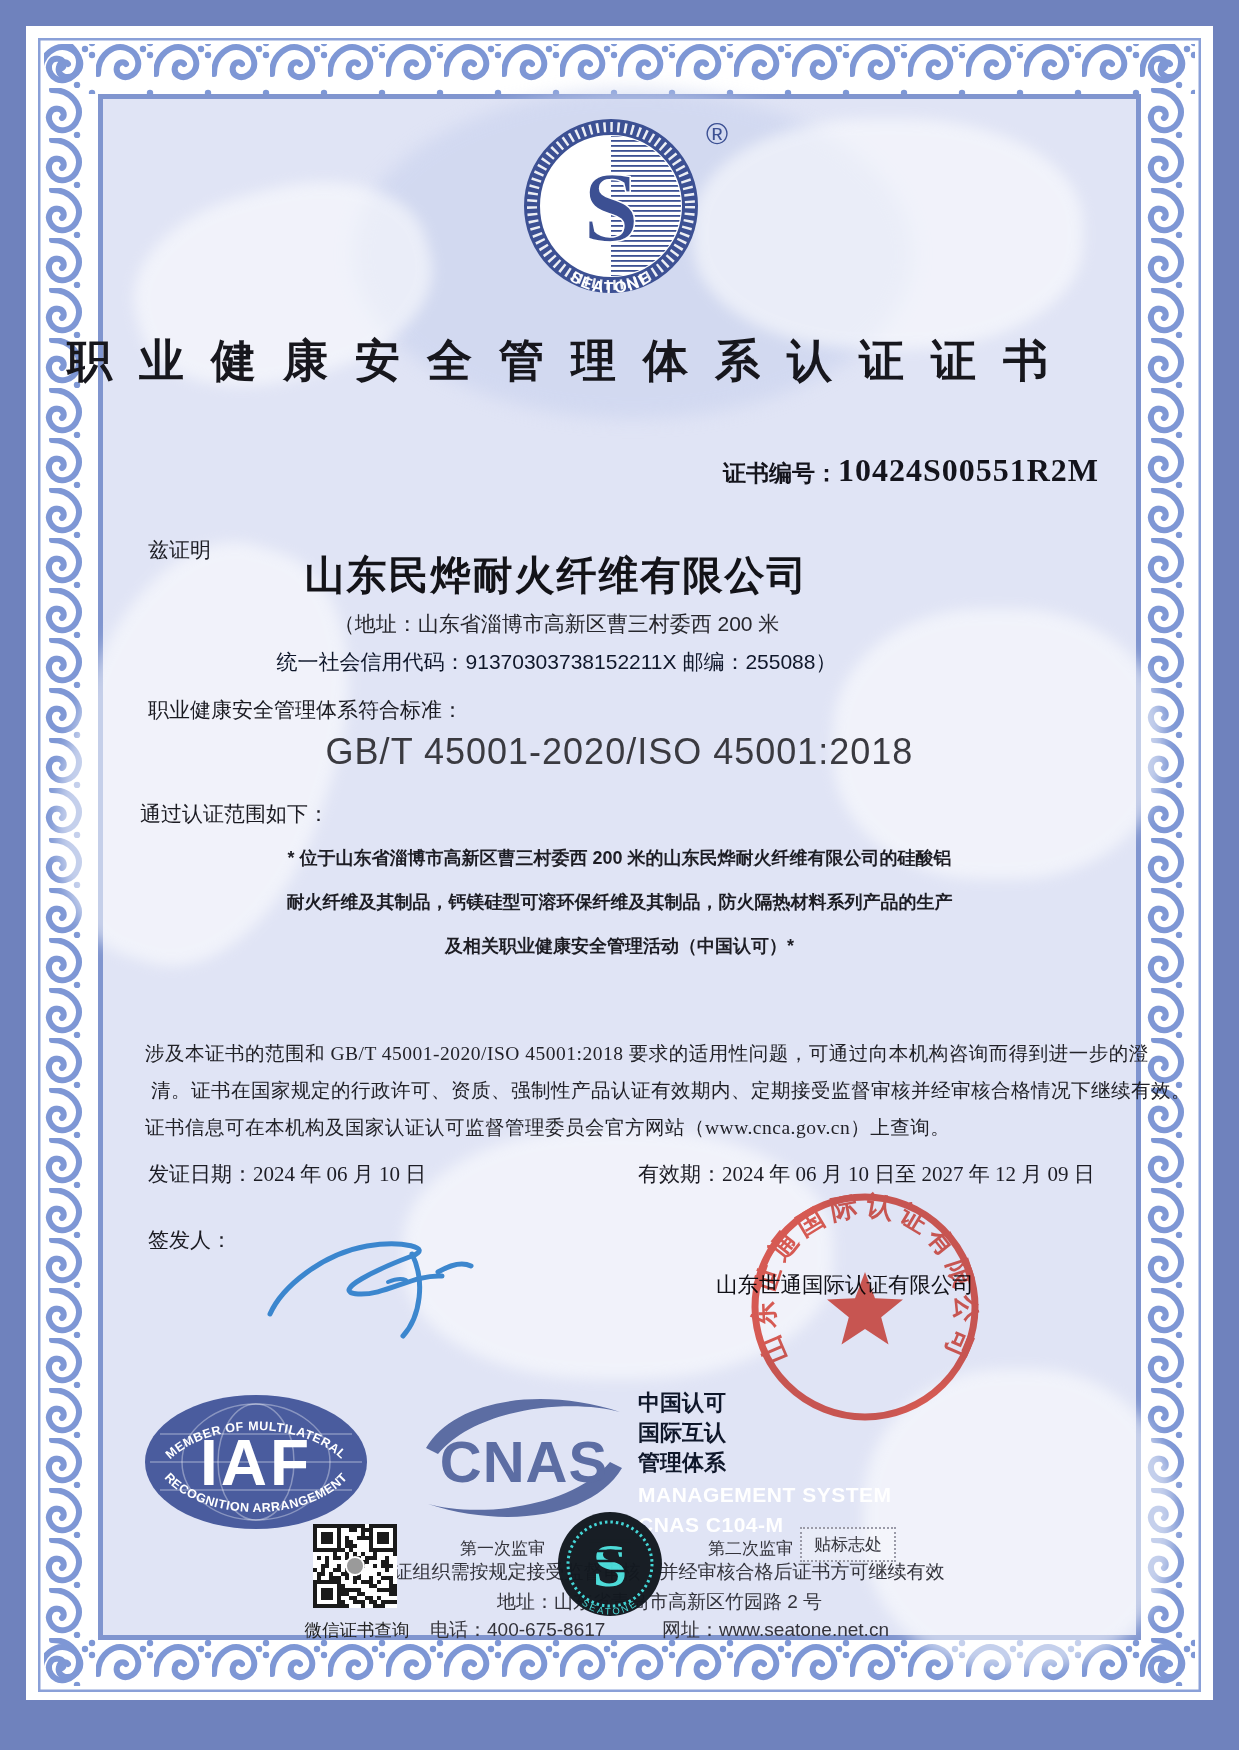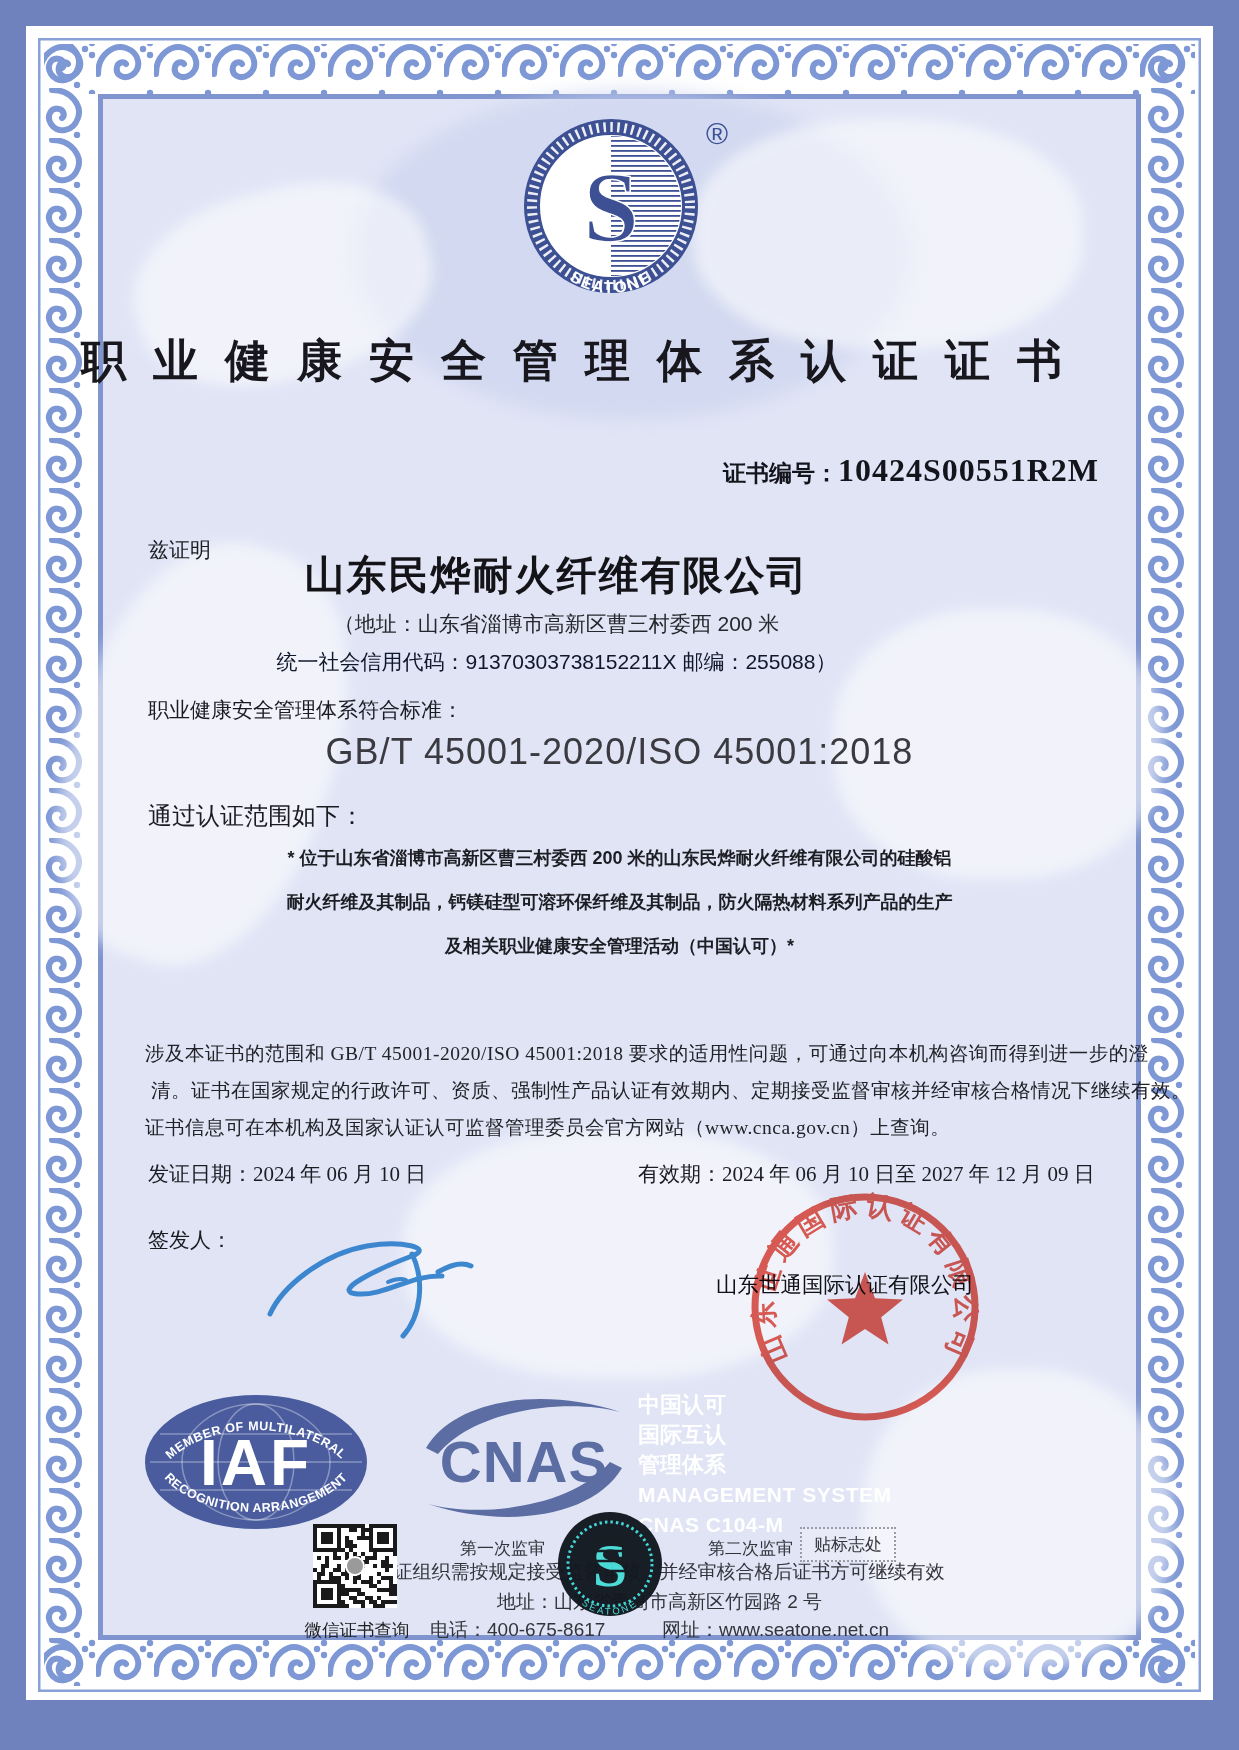--- a/index.html
+++ b/index.html
@@ -9,42 +9,42 @@
   
   .mat{left:26px;top:26px;right:26px;bottom:50px;background:#ffffff;}
   .band-svg{left:38px;top:38px;width:1163px;height:1654px;}
   .inner-box{left:98px;top:94px;right:98px;bottom:110px;border:5px solid #8095cf;
              background:#e0e4f5;}
   
   .wm{position:absolute;background:#ffffff;opacity:.55;border-radius:45%;filter:blur(7px);}
   .wmb{position:absolute;background:#c9d2ee;opacity:.6;border-radius:50%;filter:blur(9px);}
   
   .cn{color:#1b1b22;}
-  .title{left:40px;right:150px;top:331px;text-align:right;font-size:45px;font-weight:600;
+  .title{left:40px;right:150px;top:331px;text-align:left;font-size:45px;font-weight:600;
          letter-spacing:27px;padding-left:27px;color:#17171d;}
   .certno{right:140px;top:452px;font-size:23px;font-weight:700;color:#14141c;}
   .certno .num{font-size:32px;letter-spacing:1px;}
   .ziz{left:148px;top:536px;font-size:21px;}
   .upper-center{left:60px;right:186px;text-align:center;}
   .company{top:548px;font-size:40px;font-weight:600;letter-spacing:2px;color:#131318;}
   .addr1{top:610px;font-size:21px;font-family:"Liberation Sans","DejaVu Sans",sans-serif;color:#26262c;}
   .addr2{top:648px;font-size:21px;font-family:"Liberation Sans","DejaVu Sans",sans-serif;color:#0f172a;}
   .stdlab{left:148px;top:696px;font-size:21px;}
   .standard{left:103px;right:103px;top:731px;text-align:center;font-size:36px;
             font-family:"Liberation Sans","DejaVu Sans",sans-serif;color:#3a3a40;letter-spacing:1px;}
-  .scopelab{left:148px;top:800px;font-size:24px;}
+  .scopelab{left:140px;top:800px;font-size:21px;}
   .scope{left:110px;right:110px;text-align:center;font-size:18px;font-weight:600;
          font-family:"Liberation Sans","DejaVu Sans",sans-serif;color:#1d1d24;}
   .disc{left:145px;font-size:19.5px;color:#222228;letter-spacing:.5px;}
   .dateline{top:1160px;font-size:21px;color:#1c1c24;}
   .signer{left:148px;top:1226px;font-size:21px;}
   .issuer{left:716px;top:1270px;font-size:21.5px;color:#101016;z-index:5;}
   .cnas-col{left:638px;top:1390px;z-index:4;}
-  .cnas-col .zh{font-size:22px;font-weight:600;font-family:Liberation Sans, sans-serif;
-                color:#ffffff;line-height:30px;}
+  .cnas-col .zh{font-size:22px;font-weight:600;font-family:Liberation Mono, monospace;
+                color:#0f172a;line-height:30px;}
   .cnas-col .en{font-size:21px;font-weight:700;font-family:"Liberation Sans","DejaVu Sans",sans-serif;
                 color:#ffffff;line-height:30px;letter-spacing:.5px;}
   .audit{font-size:17px;color:#33333b;}
   .tagbox{left:800px;top:1527px;font-size:17px;color:#33333b;border:2px dotted #9a9aa8;
           padding:4px 12px;background:rgba(255,255,255,.25);}
   .footline{left:170px;right:90px;text-align:center;
             font-family:"Liberation Sans","DejaVu Sans",sans-serif;color:#33333b;}
   .wechat{left:292px;top:1618px;width:130px;text-align:center;font-size:17.5px;
           font-family:"Liberation Sans","DejaVu Sans",sans-serif;color:#222;z-index:5;}
   .stamp{left:740px;top:1182px;z-index:6;opacity:.86;mix-blend-mode:multiply;}

